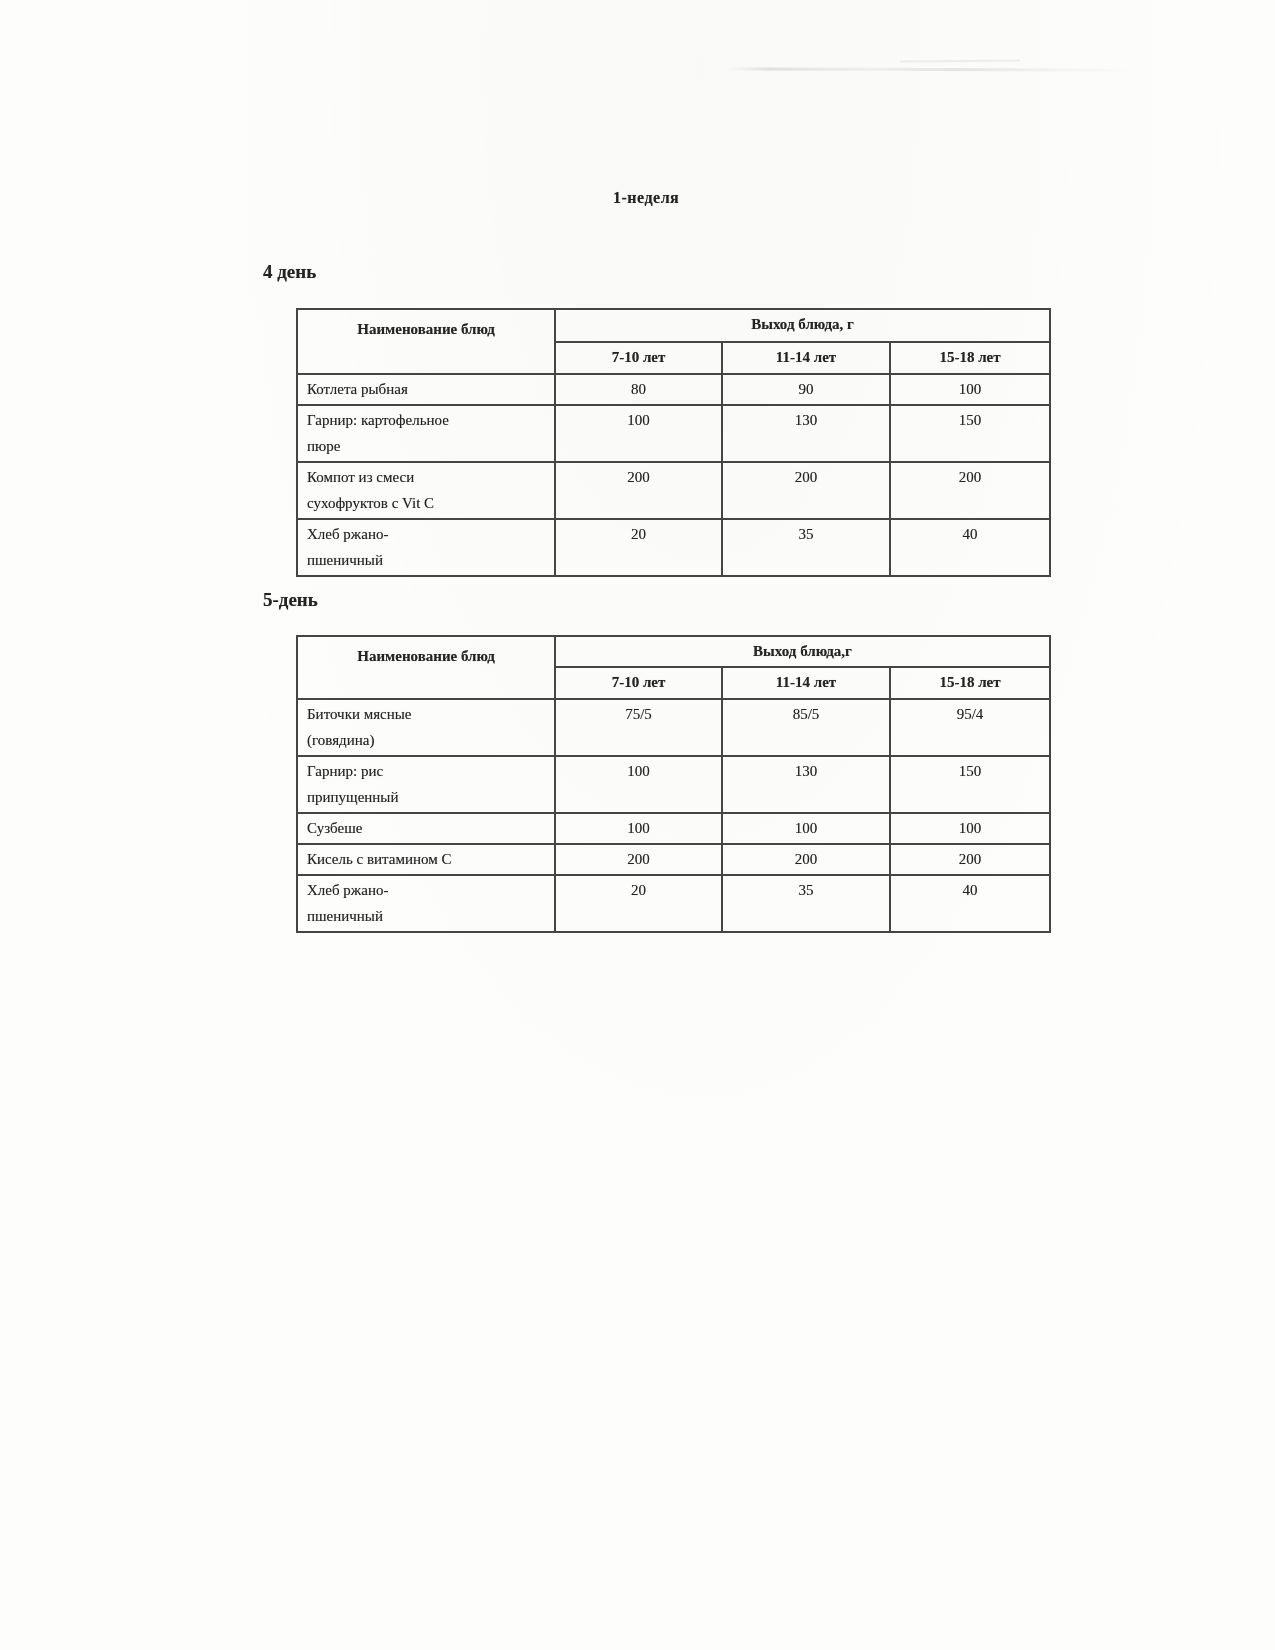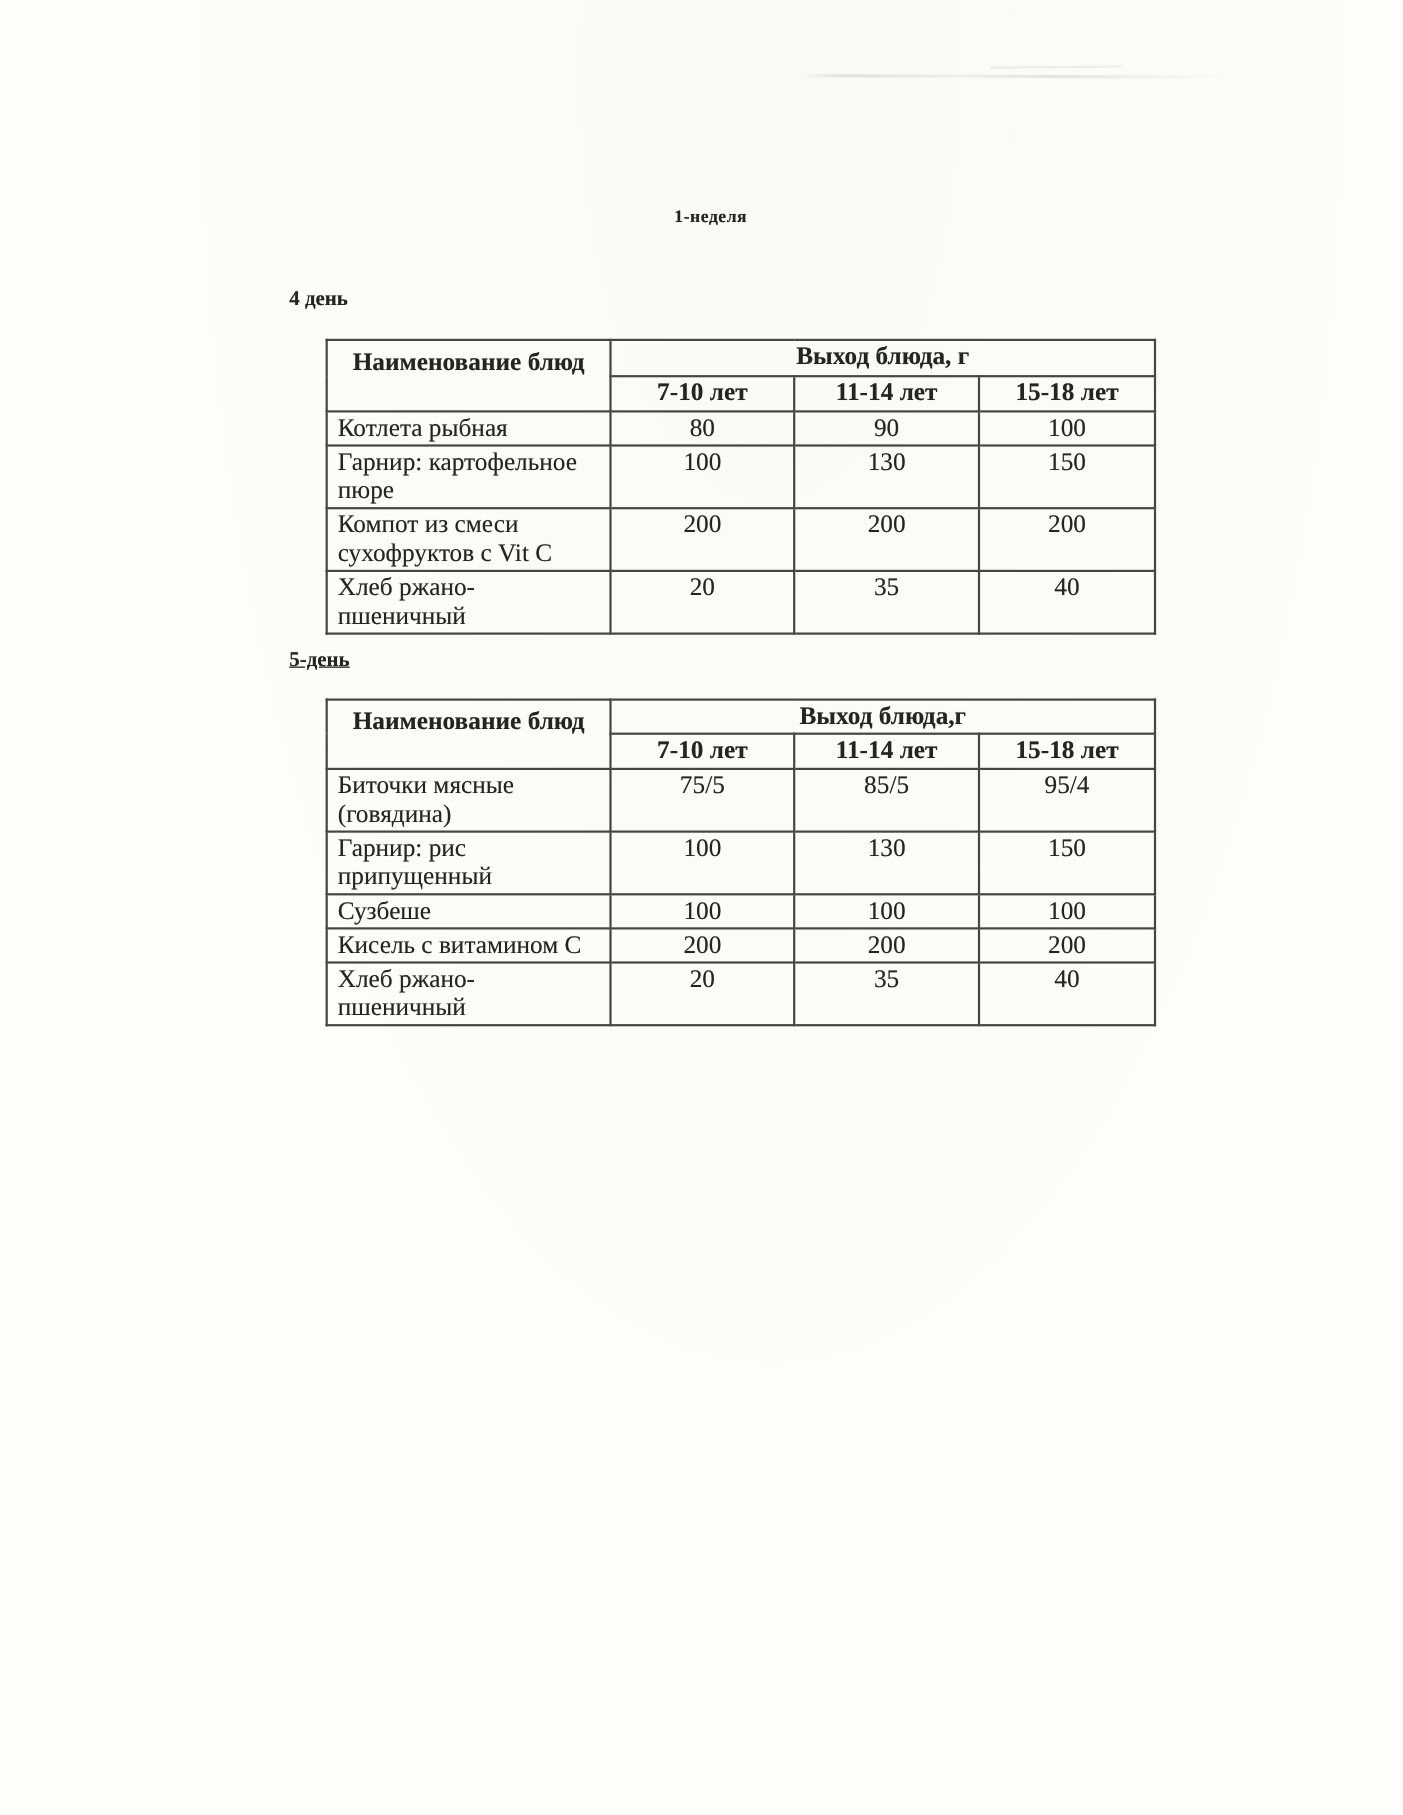--- a/index.html
+++ b/index.html
@@ -57,29 +57,29 @@
     text-shadow: 0 0 0.7px rgba(20,20,20,0.45);
   }
   .day-heading {
     position: absolute;
     left: 263px;
     font-size: 19px;
     font-weight: bold;
     text-shadow: 0 0 0.7px rgba(20,20,20,0.45);
   }
   #day4-heading { top: 261px; }
-  #day5-heading { top: 589px; text-decoration: underline; }
+  #day5-heading { top: 589px; }
 
   table.menu-table {
     position: absolute;
     left: 296px;
     border-collapse: collapse;
     table-layout: fixed;
     width: 753px;
-    font-size: 23px;
+    font-size: 15px;
     line-height: 26px;
     text-shadow: 0 0 0.7px rgba(20,20,20,0.40);
   }
   #table-day4 { top: 308px; }
   #table-day5 { top: 635px; }
 
   table.menu-table th,
   table.menu-table td {
     border: 2px solid #454545;
     vertical-align: top;

